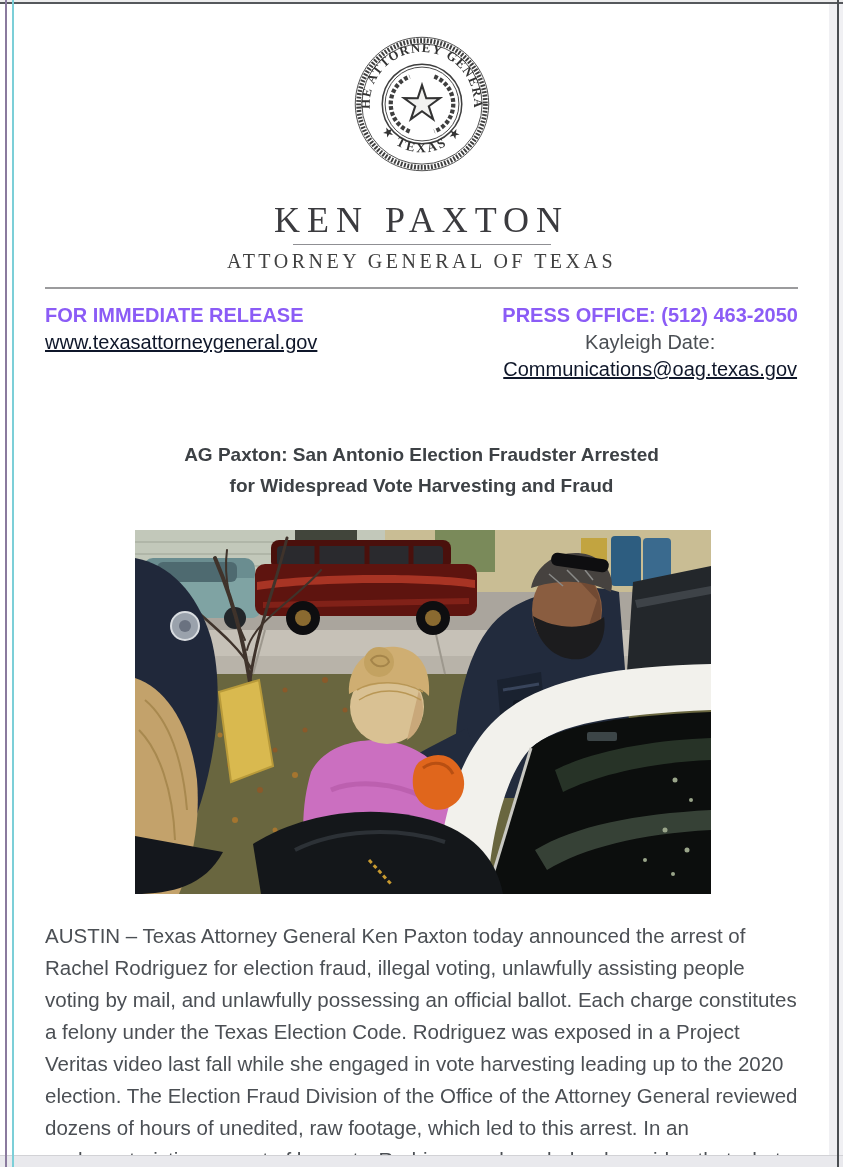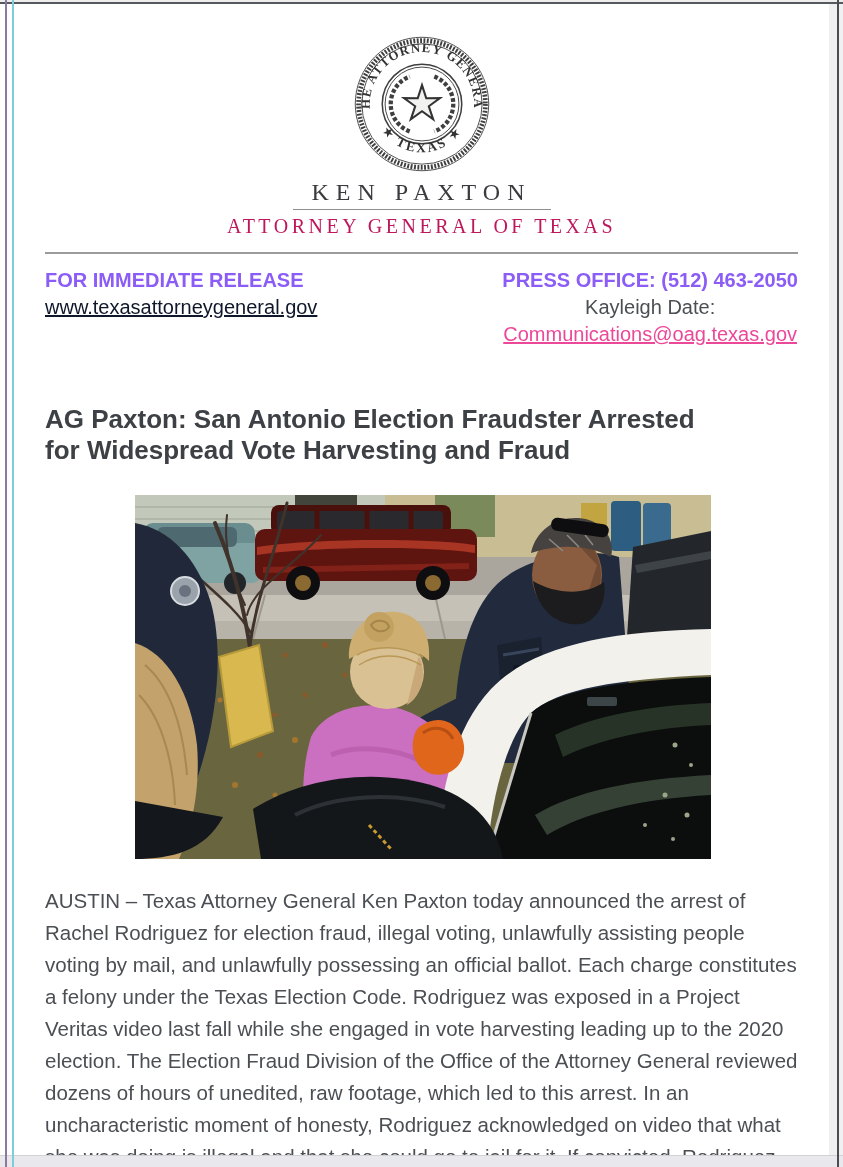--- a/index.html
+++ b/index.html
@@ -15,41 +15,41 @@
   .edge-bottom{position:absolute;left:0;right:0;bottom:0;height:11px;background:#e9e9ed;border-top:1px solid #d2d2d6;z-index:8;}
   .vline-purple{position:absolute;top:0;bottom:0;left:5px;width:2px;background:#8a7a9e;z-index:9;}
   .vline-cyan{position:absolute;top:0;bottom:0;left:12px;width:2px;background:#7ccfd8;z-index:9;}
 
   .content{position:absolute;left:45px;top:0;width:753px;}
 
   
   .letterhead{text-align:center;padding-top:33px;}
   .seal{width:142px;height:142px;display:inline-block;}
   .ag-name{
-    font-family:"Liberation Serif", serif;font-size:24px;letter-spacing:7px;
-    color:#3b3b3f;margin-top:0;
+    font-family:"Liberation Serif", serif;font-size:36px;letter-spacing:7px;
+    color:#3b3b3f;margin-top:20px;
   }
   .name-rule{width:258px;height:1px;background:#8f8f93;margin:3px auto 5px auto;}
   .ag-title{
     font-family:"Liberation Serif", serif;font-size:20px;letter-spacing:3.5px;
-    color:#be185d;
+    color:#404040;
   }
   .header-divider{border:none;border-top:2px solid #9b9b9d;margin:14px 0 0 0;width:100%;}
 
   
   .press-row{display:flex;justify-content:space-between;margin-top:13px;font-size:20px;line-height:27px;color:#4b4f54;}
   .press-row .bold{font-weight:bold;color:#8b5cf6;}
   .press-col-right{text-align:center;}
   a.link{text-decoration:underline;}
   a.link-indigo{color:#0f172a;}
-  a.link-slate{color:#ec4899;}
+  a.link-slate{color:#0f172a;}
 
   
   .headline{
-    margin:56px 0 12px 0;font-size:26px;font-weight:bold;
+    margin:56px 0 12px 0;text-align:center;font-size:19px;font-weight:bold;
     color:#3d4145;line-height:31px;
   }
 
   
   .photo{margin:29px 0 0 90px;width:576px;height:364px;padding:0;background:#777;}
   .photo svg{display:block;width:576px;height:364px;}
 
   
   .body-text{
     margin:26px 0 0 0;font-size:20.5px;line-height:32px;color:#4b4f54;width:100%;

